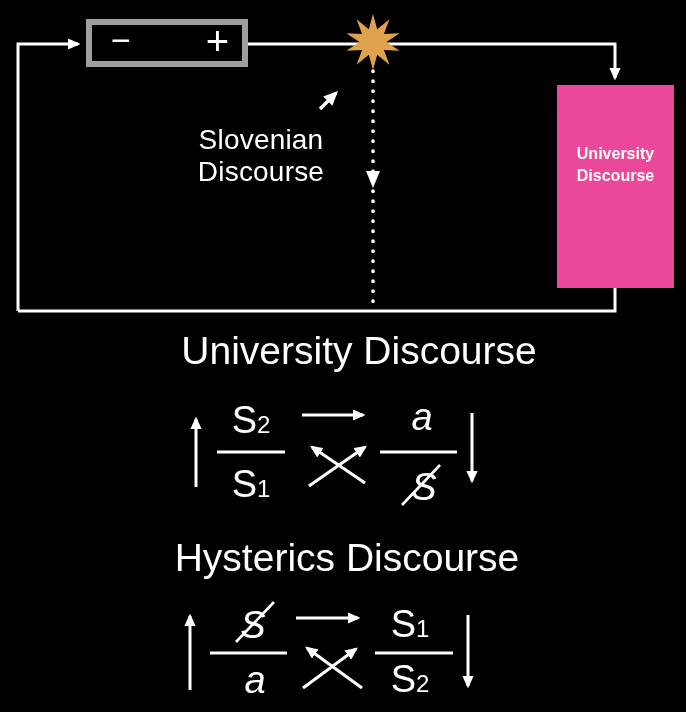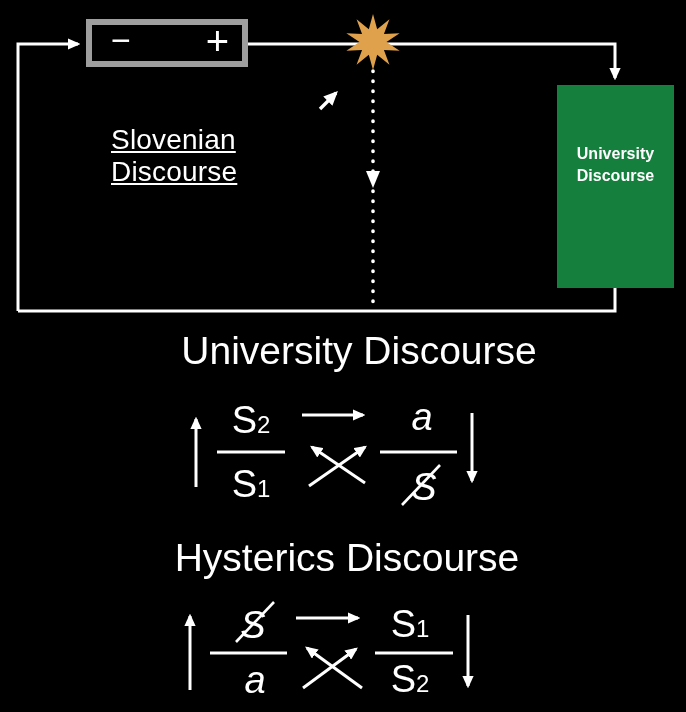--- a/index.html
+++ b/index.html
@@ -23,41 +23,40 @@
     padding: 0 13px 0 19px;
     box-sizing: content-box;
   }
   .battery .minus { color: #fff; font-size: 34px; font-weight: 300; line-height: 1; transform: translateY(-3px); }
   .battery .plus  { color: #fff; font-size: 40px; font-weight: 300; line-height: 1; transform: translateY(-2px); }
 
   
   .unibox {
     left: 557px; top: 85px;
     width: 117px; height: 203px;
-    background: #15803d;
+    background: #ec4899;
     color: #fff;
     font-weight: bold;
     font-size: 16px;
     line-height: 22px;
     text-align: center;
     padding-top: 58px;
     box-sizing: border-box;
   }
 
   
   .slov-label {
     left: 111px; top: 124px;
     width: 300px;
     color: #fff;
     font-size: 28px;
     font-weight: 300;
     line-height: 32px;
-    text-align: left;
+    text-align: center;
     letter-spacing: 0.2px;
-    text-decoration: underline;
   }
 
   
   .heading {
     left: 16px; width: 686px;
     color: #fff;
     font-size: 39px;
     font-weight: 400;
     text-align: center;
     line-height: 1.15;

